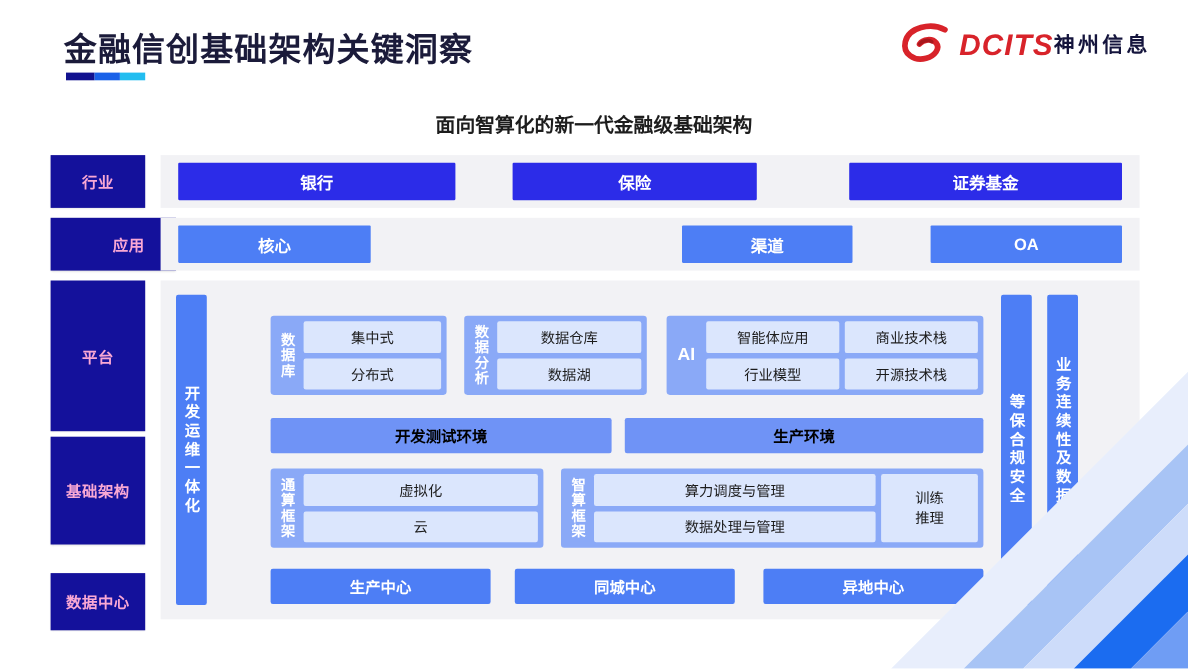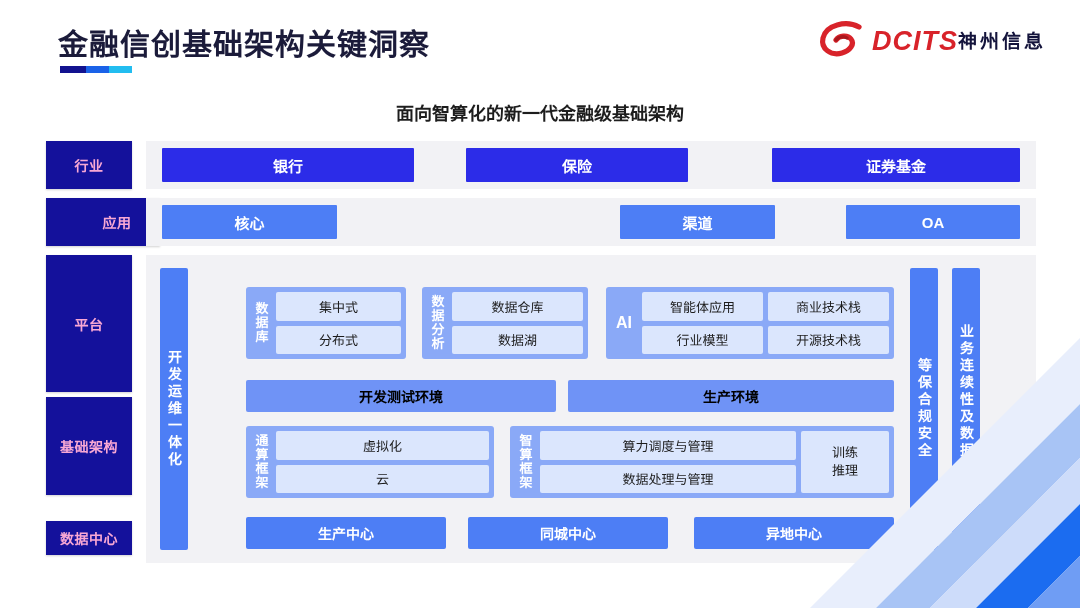--- a/index.html
+++ b/index.html
@@ -47,21 +47,21 @@
     position:absolute;left:0;width:86px;
     background:#14119b;color:#f9a8d4;
     display:flex;align-items:center;justify-content:center;
     font-size:14px;font-weight:bold;letter-spacing:.5px;
     box-shadow:0 1px 2px rgba(0,0,0,.18);
   }
   .rail-industry{top:0;height:48px;}
   .rail-app{top:57px;height:48px;padding-left:28px;}
   .rail-platform{top:114px;height:137px;}
   .rail-infra{top:256px;height:98px;}
-  .rail-dc{top:380px;height:34px;}
+  .rail-dc{top:380px;height:52px;}
 
   
   .panel{position:absolute;background:#f2f2f5;}
   .panel-industry{left:100px;top:0;width:890px;height:48px;}
   .panel-app{left:100px;top:57px;width:890px;height:48px;}
   .panel-main{left:100px;top:114px;width:890px;height:308px;}
 
   .chip{
     position:absolute;display:flex;align-items:center;justify-content:center;
     color:#ffffff;font-weight:bold;border-radius:1px;

